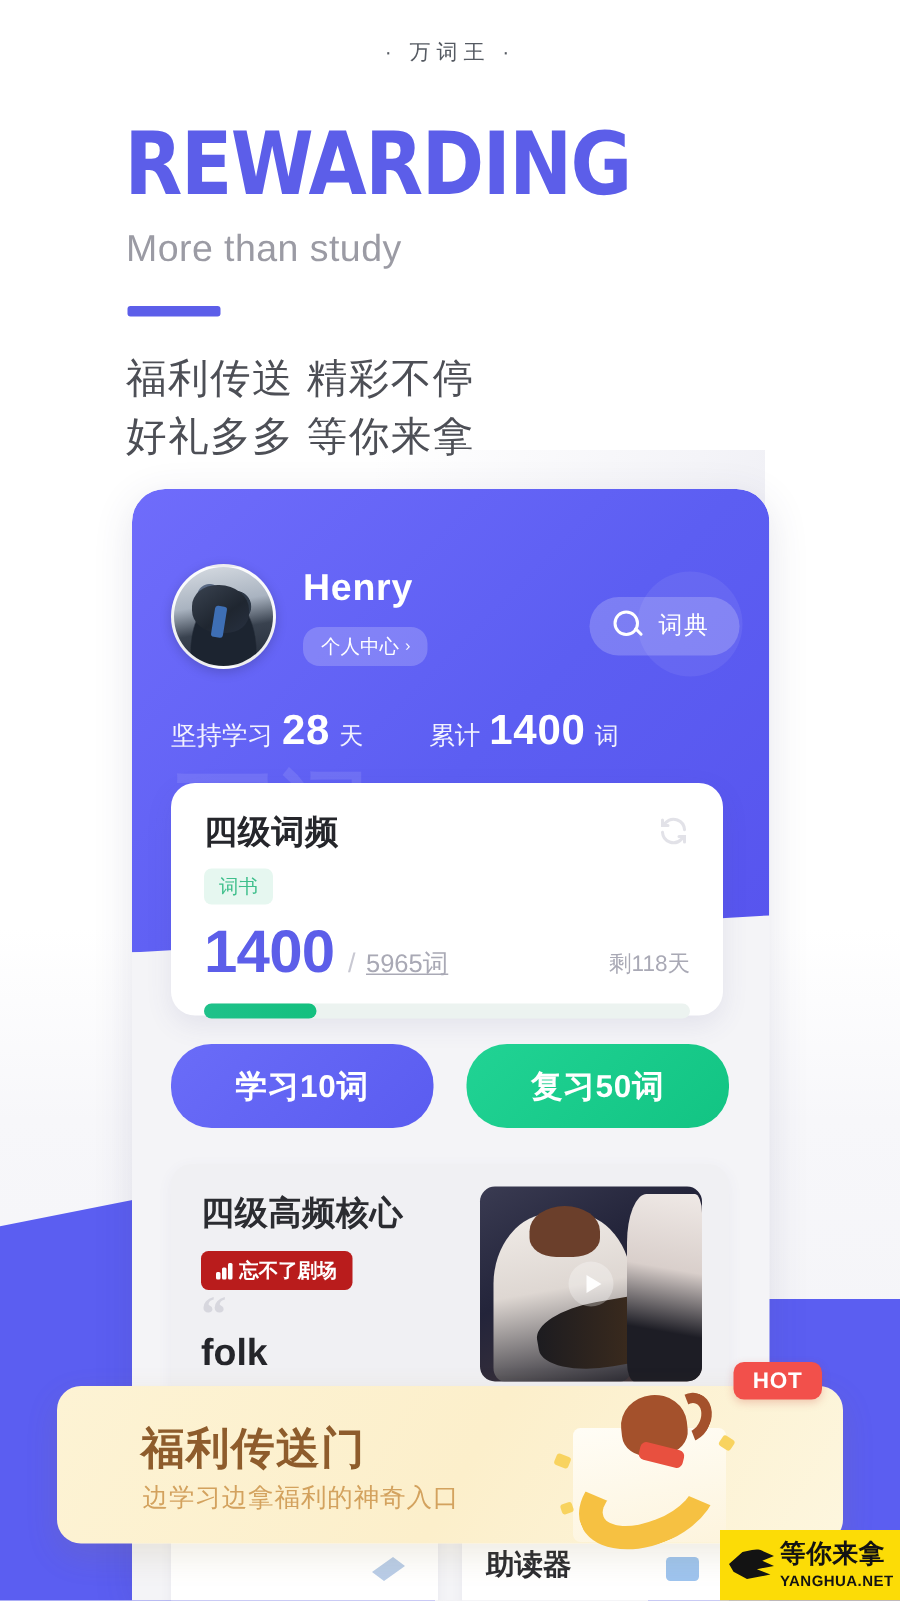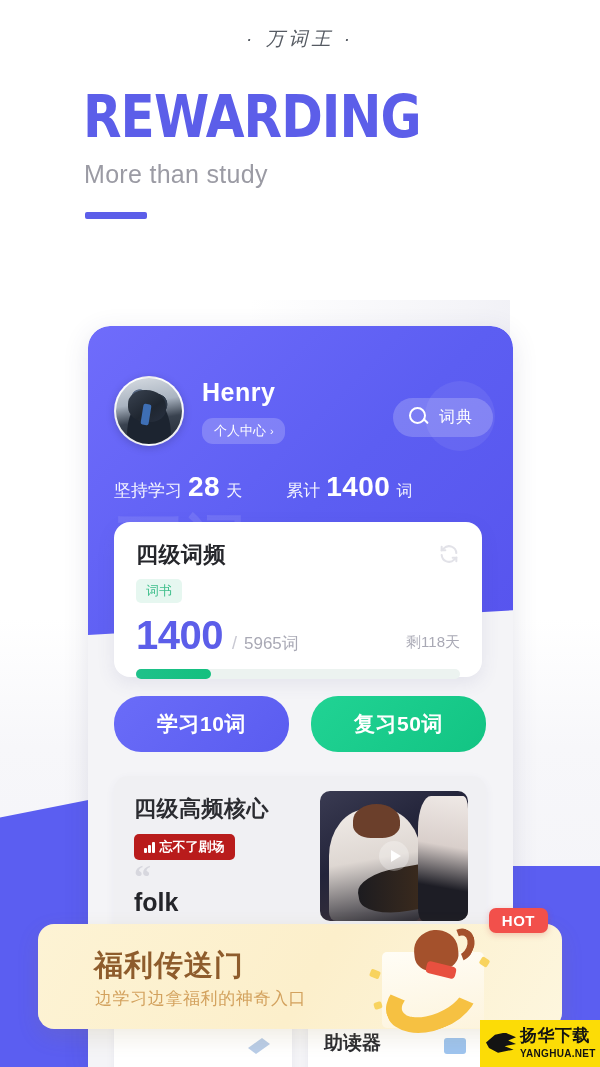--- a/index.html
+++ b/index.html
@@ -28,21 +28,21 @@
   }
   .bg-soft-col {
     position:absolute; left:250px; top:300px; width:260px; height:767px;
     background:linear-gradient(100deg,#ffffff 0%,#f4f4f8 55%,#e9e9f1 100%);
   }
 
   
   .hero { position:absolute; left:0; top:0; width:600px; z-index:3; }
   .brand-line {
     text-align:center; margin-top:26px;
-    font-size:19px; letter-spacing:4px; color:#555a62; font-weight:400;font-style:italic;
+    font-size:14px; letter-spacing:4px; color:#555a62; font-weight:400;
   }
   .hero-title {
     margin-top:36px; margin-left:83px;
     font-family:"DejaVu Sans Condensed","Liberation Sans Narrow","Liberation Sans",sans-serif;
     font-size:58px; line-height:58px; font-weight:700;
     letter-spacing:-1px;
     color:#5c5ee9;
     transform:scaleX(0.96); transform-origin:left center;
   }
   .hero-sub {
@@ -161,21 +161,21 @@
   }
   .refresh-ic {
     position:absolute; right:22px; top:21px; width:22px; height:22px;
     color:#e2e2e8;
   }
   .book-nums { display:flex; align-items:baseline; margin-top:12px; position:relative; }
   .big-num {
     font-size:40px; font-weight:700; color:#5c5ee9; line-height:40px; letter-spacing:-0.5px;
   }
   .slash { font-size:18px; color:#c8c8d2; margin:0 7px 0 9px; }
-  .total-num { font-size:17px; color:#a9a9b5; }
+  .total-num { font-size:17px; color:#a9a9b5;text-decoration:underline; }
   .days-left { position:absolute; right:0; bottom:3px; font-size:15px; color:#a9a9b5; }
   .prog-track {
     margin-top:14px; width:100%; height:10px; border-radius:6px; background:#ecf3f0;
   }
   .prog-fill {
     height:10px; border-radius:6px;
     background:linear-gradient(90deg,#1fc18a 0%,#13c07f 100%);
   }
 
   
@@ -343,20 +343,24 @@
   <div class="bg-soft-col"></div>
   <div class="bg-left-shape"></div>
   <div class="bg-right-shape"></div>
 </div>
 
 <div class="hero">
   <div class="brand-line">· 万词王 ·</div>
   <div class="hero-title">REWARDING</div>
   <div class="hero-sub">More than study</div>
   <div class="hero-rule"></div>
+  <div class="hero-cn">
+    <div>福利传送  精彩不停</div>
+    <div>好礼多多  等你来拿</div>
+  </div>
 </div>
 
 <div class="app-mock">
   <div class="app-body">
 
     <div class="app-header"></div>
     <div class="hdr-watermark">万词</div>
 
     <div class="profile-row">
       <div class="avatar"></div>
@@ -477,16 +481,16 @@
     <div class="pa-scarf"></div>
     <span class="pa-conf1"></span>
     <span class="pa-conf2"></span>
     <span class="pa-conf3"></span>
   </div>
 </div>
 
 <div class="watermark">
   <span class="wm-bird"></span>
   <span class="wm-txt">
-    <span class="wm-cn">扬华下载</span><br>
+    <span class="wm-cn">等你来拿</span><br>
     <span class="wm-en">YANGHUA.NET</span>
   </span>
 </div>
 
 </body></html>

